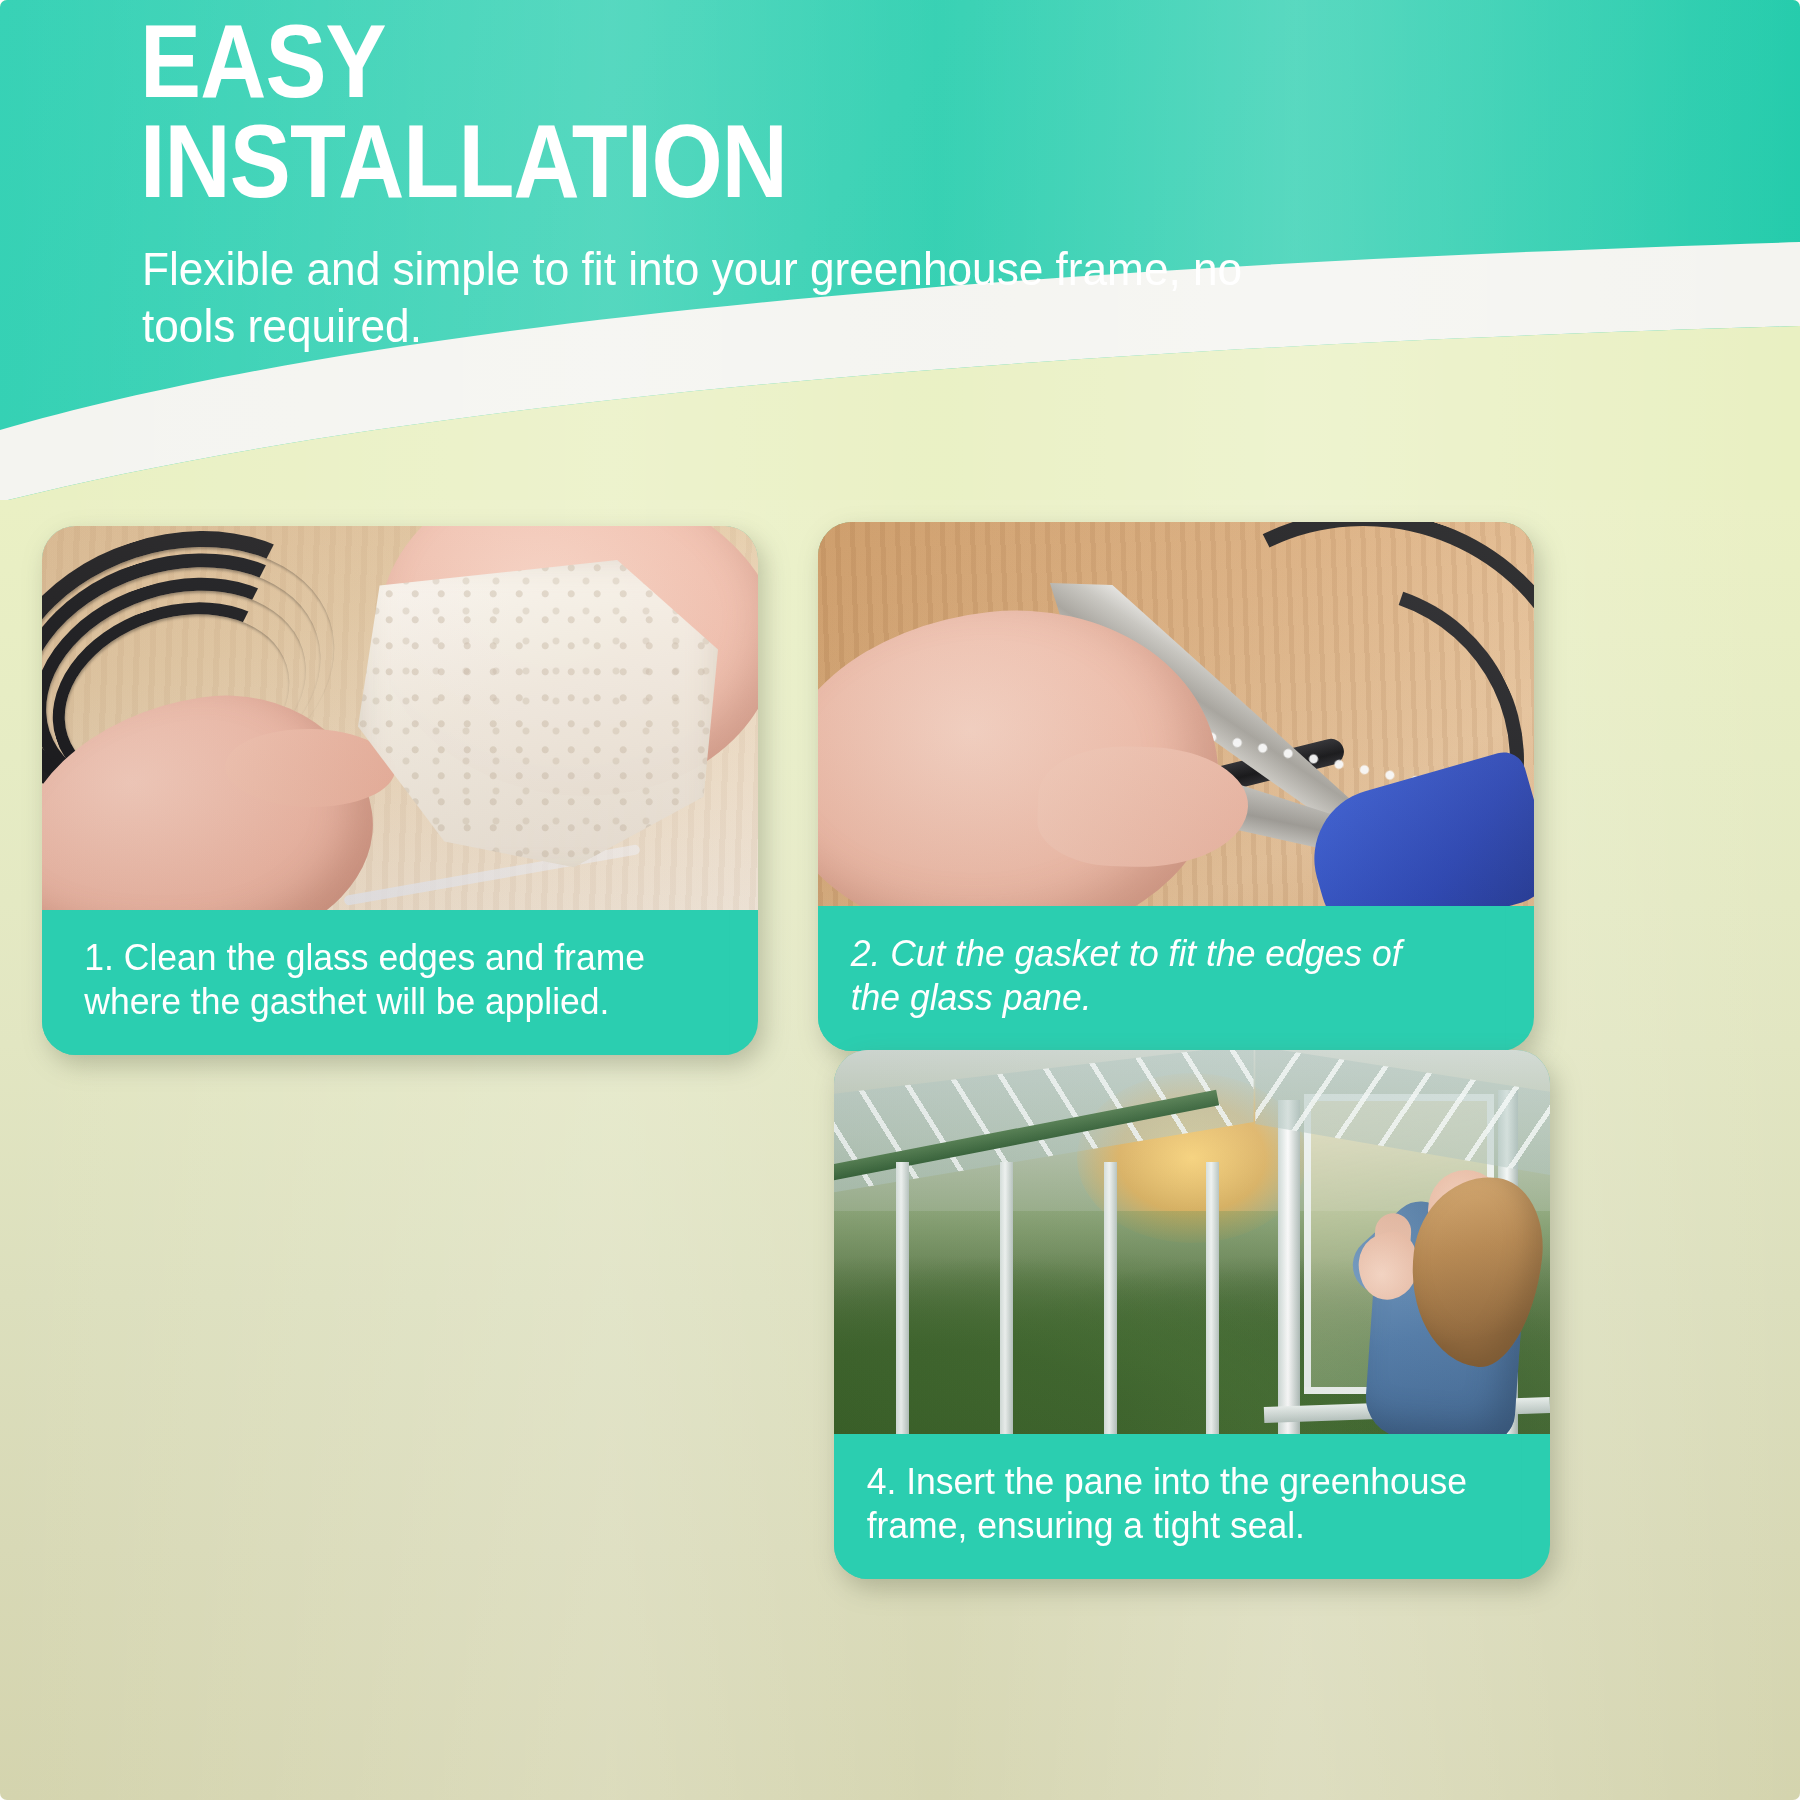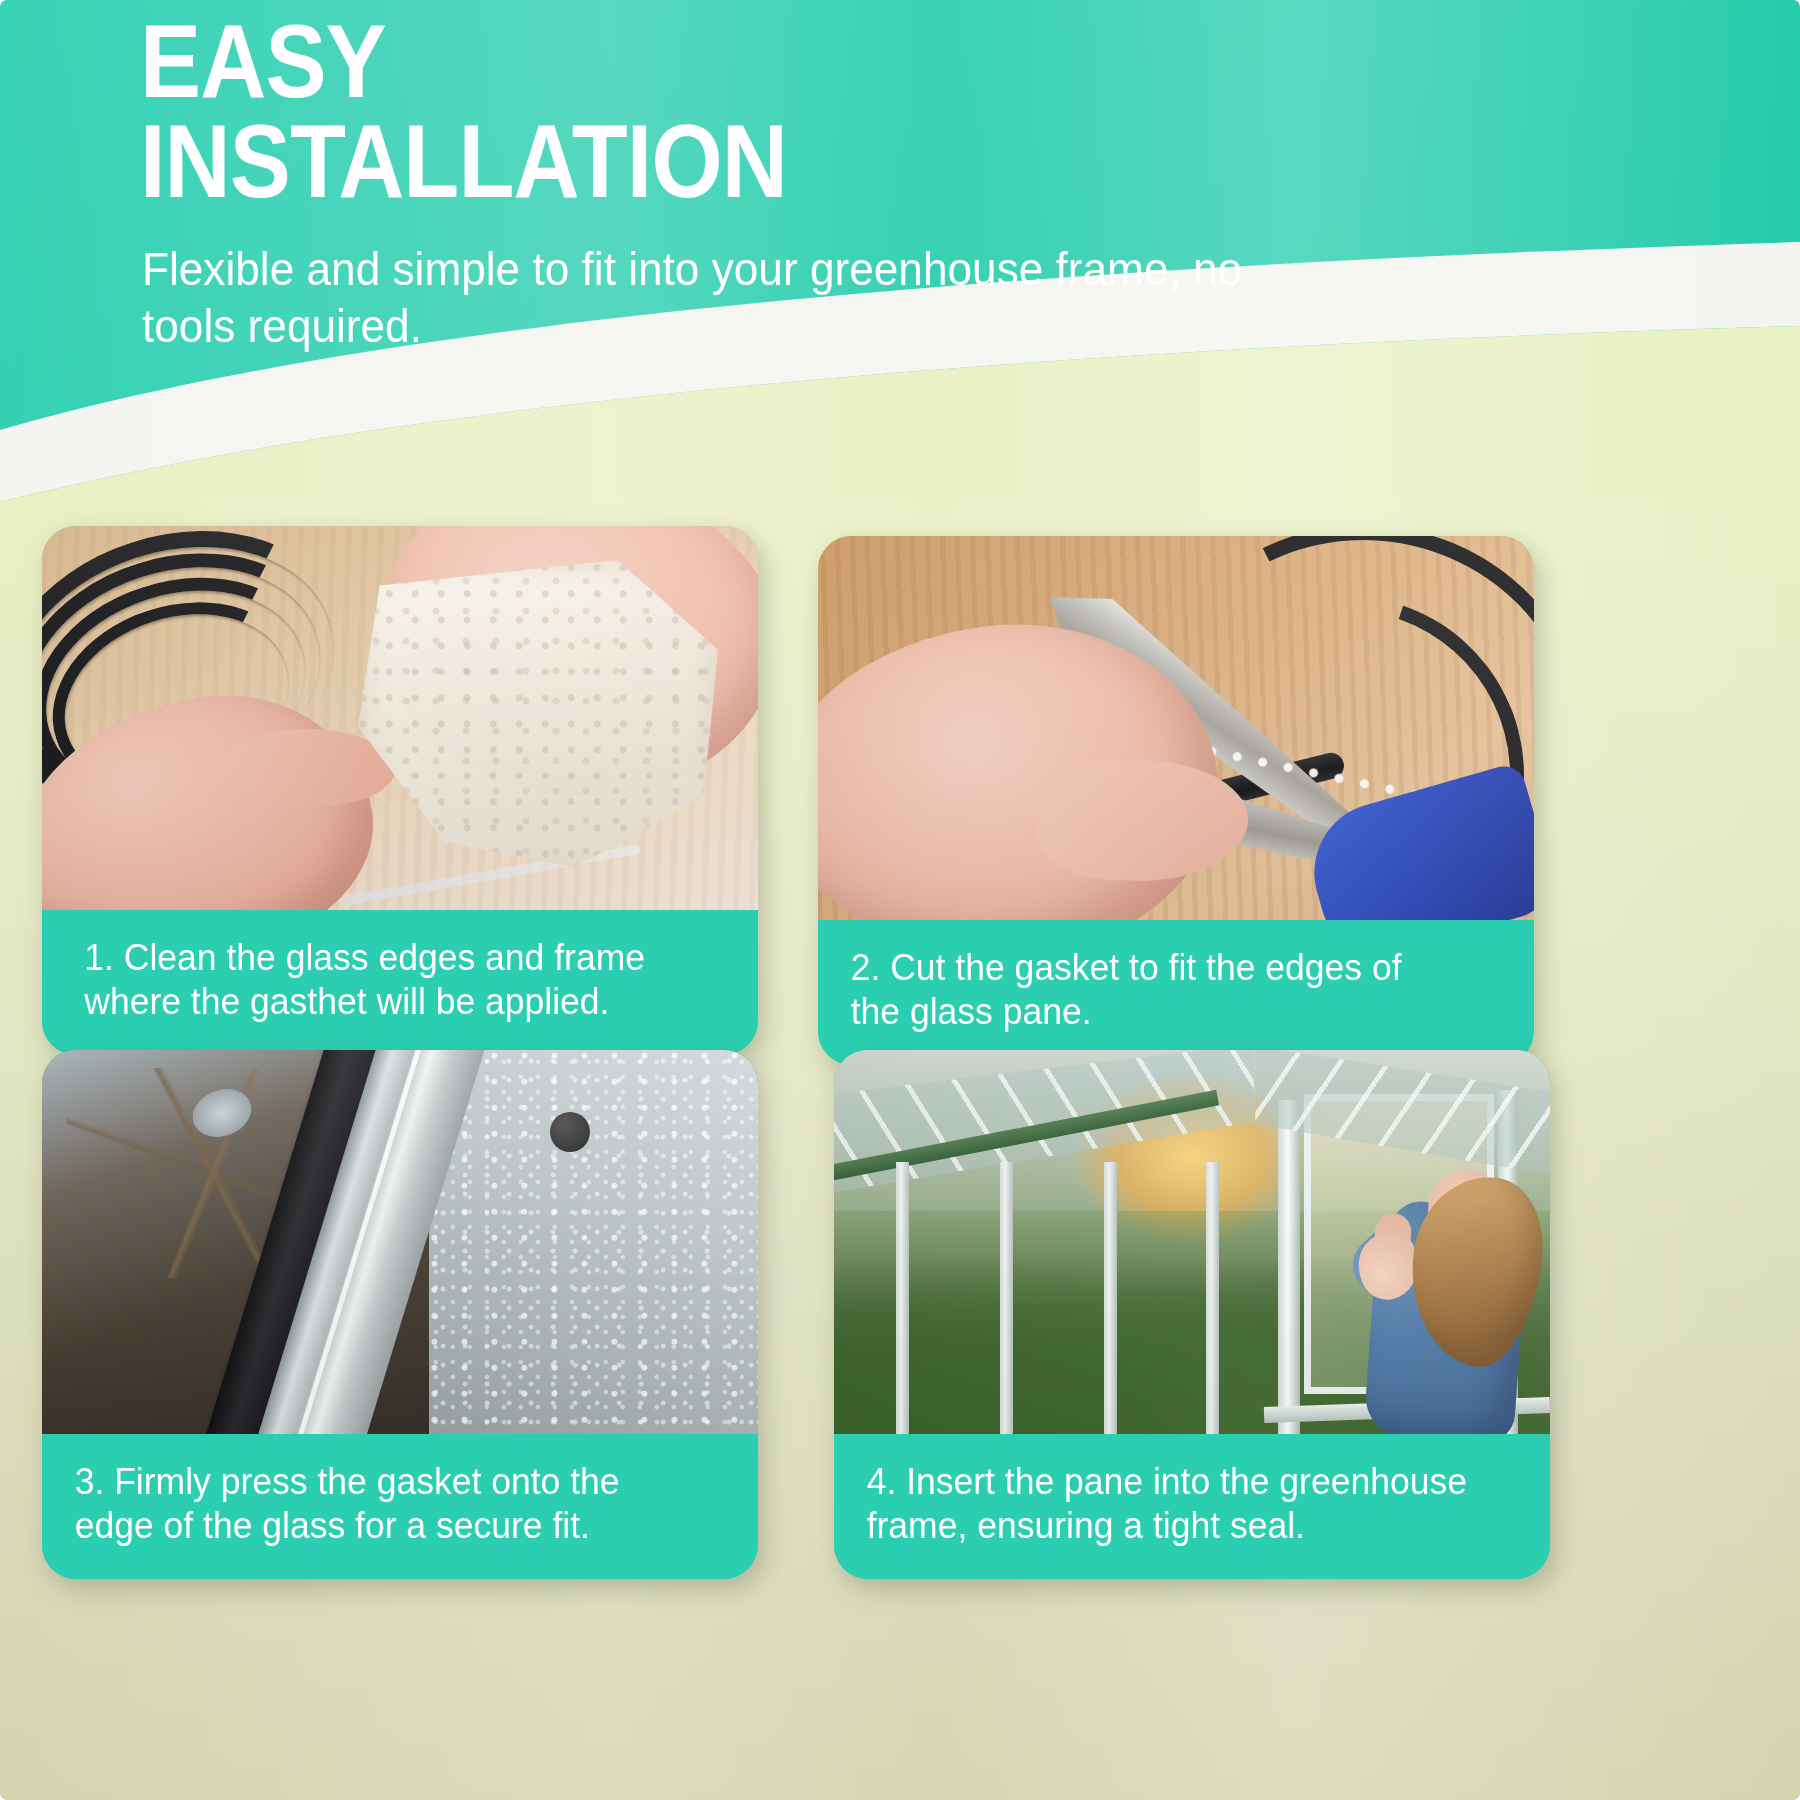--- a/index.html
+++ b/index.html
@@ -50,21 +50,21 @@
   .grid{
     position:absolute;left:0;top:508px;width:1800px;height:1292px;
   }
   .card{
     position:absolute;width:835px;
     border-radius:34px;
     overflow:visible;
     filter:drop-shadow(6px 10px 12px rgba(90,95,70,.32));
   }
   .card.c1{left:42px;top:18px;}
-  .card.c2{left:818px;top:28px;}
+  .card.c2{left:818px;top:14px;font-style:italic;}
   .card.c3{left:42px;top:542px;}
   .card.c4{left:818px;top:542px;padding-left:16px;}
 
   .card-inner{
     border-radius:34px;overflow:hidden;width:716px;
     background:#2bceb0;
     display:block;
   }
   .photo{
     position:relative;width:716px;height:384px;overflow:hidden;
@@ -418,38 +418,20 @@
           <div class="stainless">STAINLESS</div>
           <div class="handle"></div>
           <div class="hand"></div>
           <div class="softlight"></div>
         </div>
         <div class="caption">2. Cut the gasket to fit the edges of
 the glass pane.</div>
       </div>
     </div>
 
-    <div class="card c3">
-      <div class="card-inner">
-        <div class="photo p3">
-          <div class="glassdark"></div>
-          <div class="twigs"></div>
-          <div class="blob"></div>
-          <div class="glasslight"></div>
-          <div class="drops"></div>
-          <div class="knob"></div>
-          <div class="rubber"></div>
-          <div class="alu"></div>
-          <div class="alu-line"></div>
-          <div class="softlight"></div>
-        </div>
-        <div class="caption">3. Firmly press the gasket onto the
-edge of the glass for a secure fit.</div>
-      </div>
-    </div>
 
     <div class="card c4">
       <div class="card-inner">
         <div class="photo p4">
           <div class="sky"></div>
           <div class="sun"></div>
           <div class="foliage"></div>
           <div class="roof"></div>
           <div class="roofbar"></div>
           <div class="mullion m1"></div>

